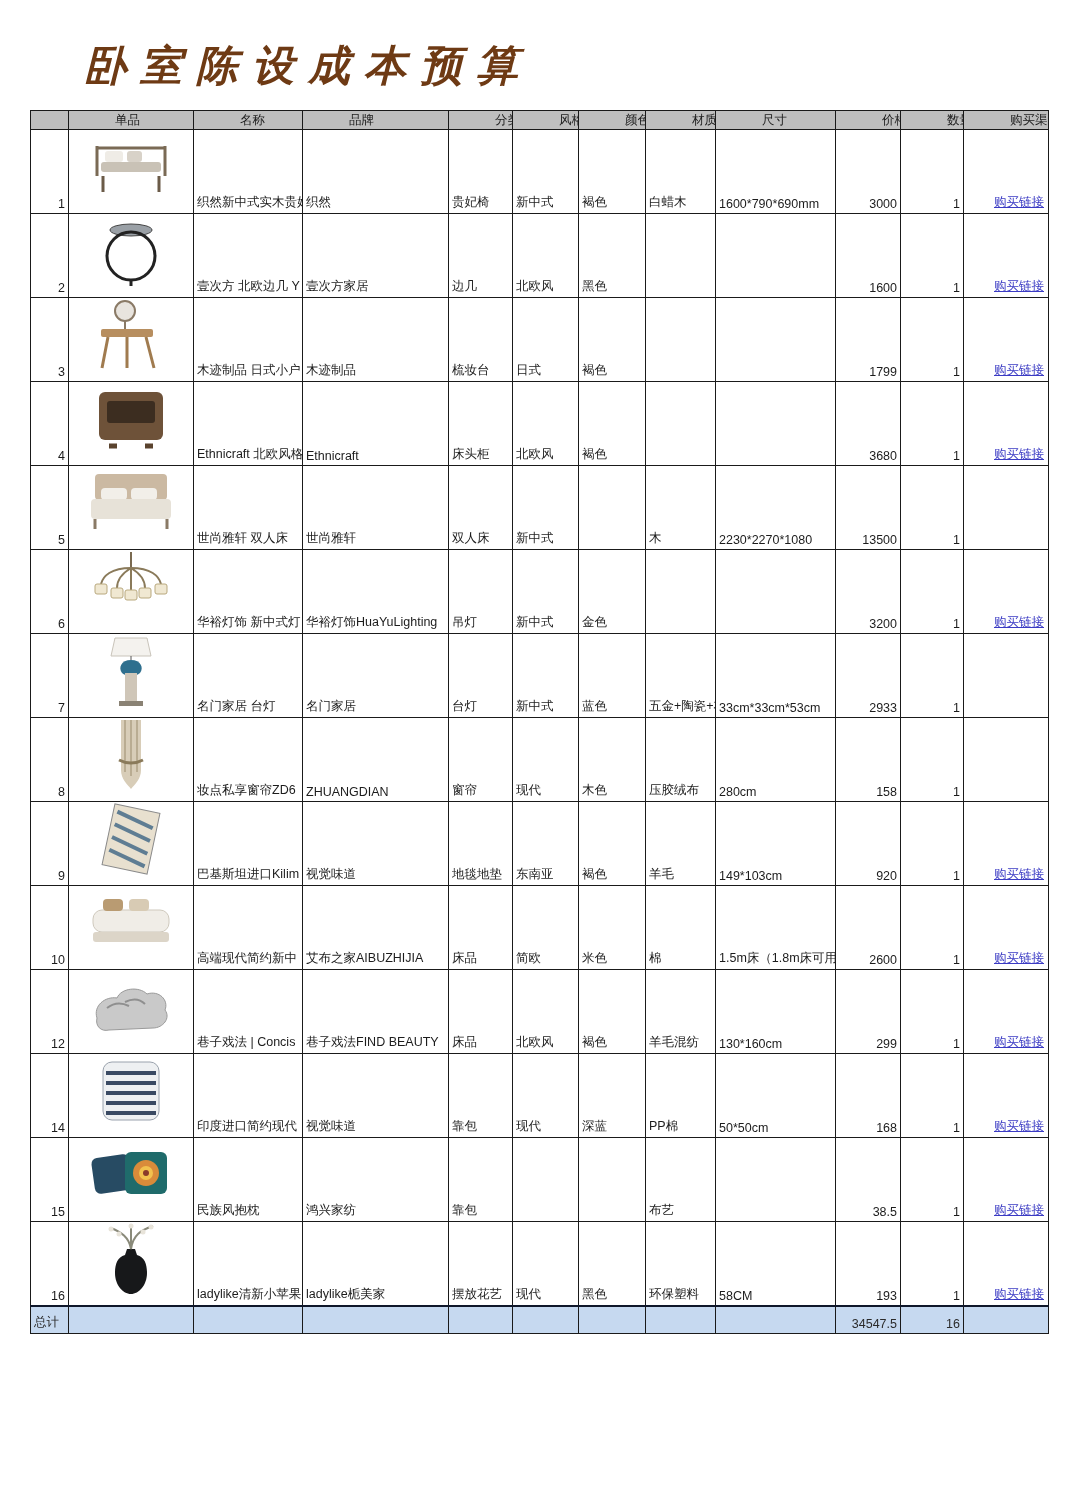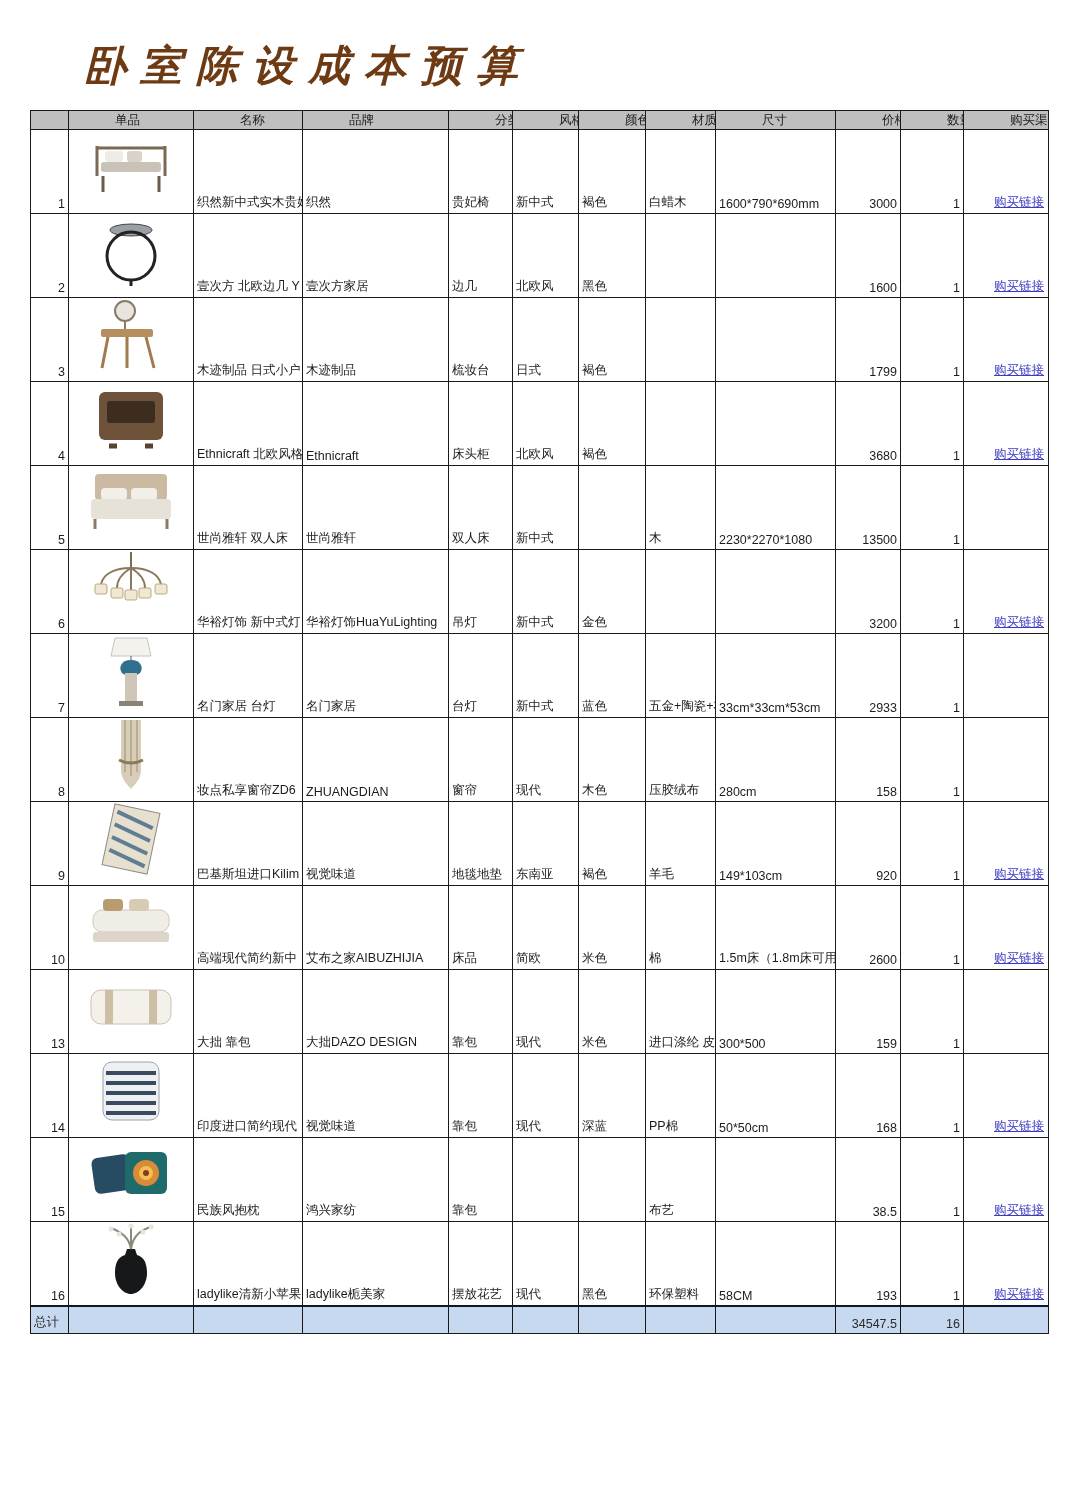--- a/index.html
+++ b/index.html
@@ -270,38 +270,37 @@
           <td>床品</td>
           <td>简欧</td>
           <td>米色</td>
           <td>棉</td>
           <td>1.5m床（1.8m床可用）</td>
           <td class="num">2600</td>
           <td class="num">1</td>
           <td><a class="buylink">购买链接</a></td>
         </tr>
         <tr>
-          <td class="num">13</td>
-          <td class="c-img">
-            <div class="imgwrap"><svg viewBox="0 0 100 74">
-                <rect x="10" y="20" width="80" height="34" rx="10" fill="#f4f1ea" stroke="#c9c2b2"></rect>
-                <rect x="24" y="20" width="8" height="34" fill="#cdbfa4"></rect>
-                <rect x="68" y="20" width="8" height="34" fill="#cdbfa4"></rect>
-              </svg></div>
-          </td>
-          <td>大拙 靠包</td>
-          <td>大拙DAZO DESIGN</td>
-          <td>靠包</td>
-          <td>现代</td>
-          <td>米色</td>
-          <td>进口涤纶 皮</td>
-          <td>300*500</td>
-          <td class="num">159</td>
-          <td class="num">1</td>
-          <td></td>
+          <td class="num">12</td>
+          <td class="c-img">
+            <div class="imgwrap"><svg viewBox="0 0 100 74">
+                <path d="M16 48 c-4 -12 8 -22 20 -20 c4 -10 22 -12 30 -4 c12 -4 22 6 18 16 c6 8 -2 18 -12 18 l-44 2 c-8 2 -14 -4 -12 -12z" fill="#c9c9c9" stroke="#9a9a9a"></path>
+                <path d="M26 38 q10 -8 22 -2 M44 32 q12 -6 20 2" stroke="#8f8f8f" fill="none" stroke-width="2"></path>
+              </svg></div>
+          </td>
+          <td>巷子戏法 | Concis</td>
+          <td>巷子戏法FIND BEAUTY</td>
+          <td>床品</td>
+          <td>北欧风</td>
+          <td>褐色</td>
+          <td>羊毛混纺</td>
+          <td>130*160cm</td>
+          <td class="num">299</td>
+          <td class="num">1</td>
+          <td><a class="buylink">购买链接</a></td>
         </tr>
         <tr>
           <td class="num">14</td>
           <td class="c-img">
             <div class="imgwrap"><svg viewBox="0 0 100 74">
                 <rect x="22" y="8" width="56" height="58" rx="9" fill="#eef0f2" stroke="#9aa2ad"></rect>
                 <g stroke="#3a4a63" stroke-width="4">
                   <path d="M25 19 h50 M25 29 h50 M25 39 h50 M25 49 h50 M25 59 h50"></path>
                 </g>
               </svg></div>

